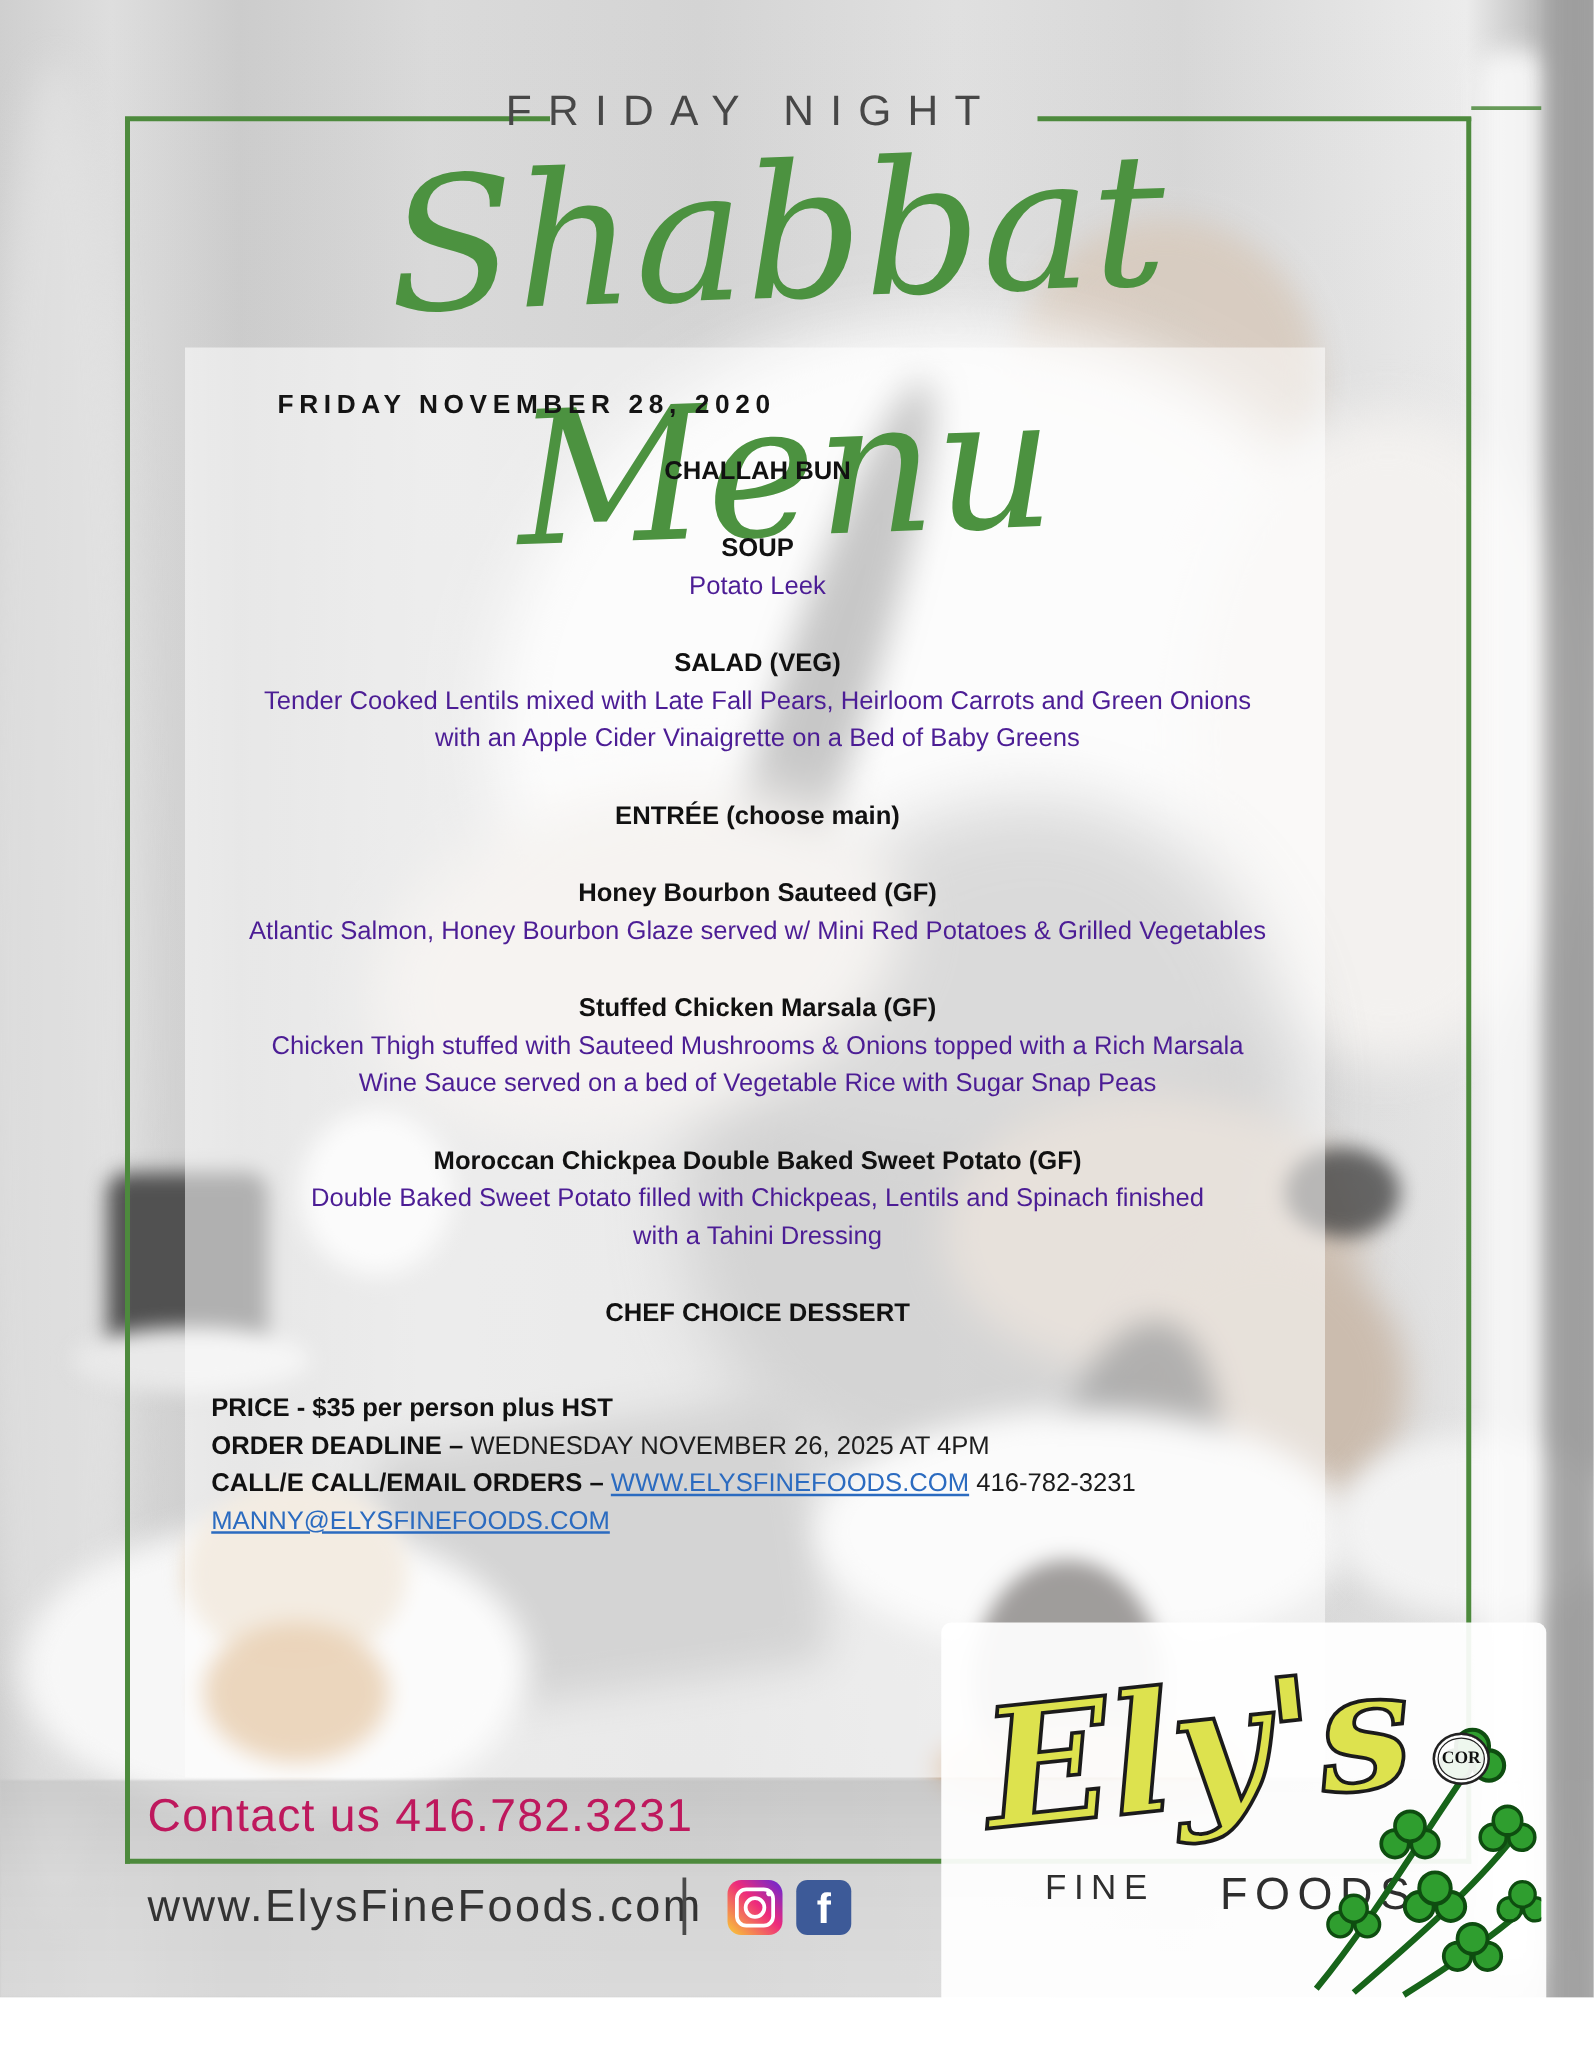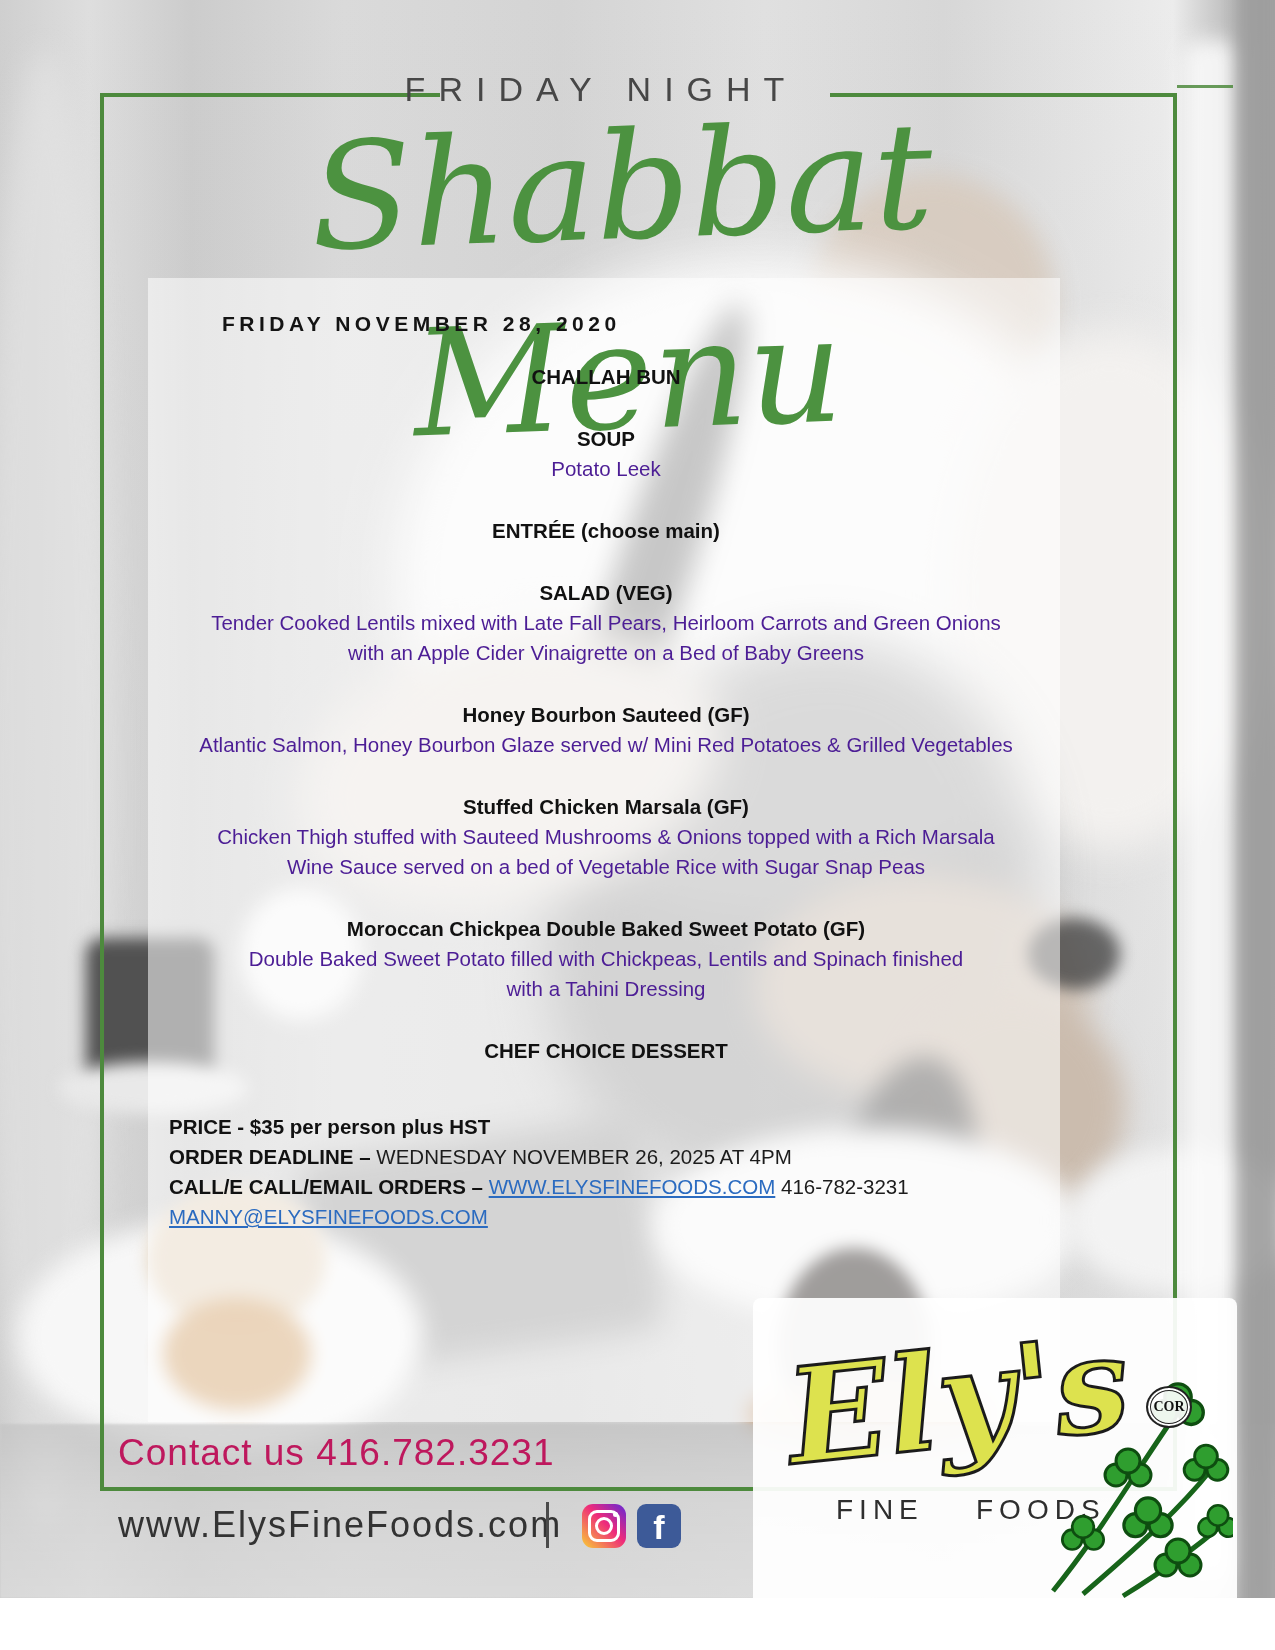--- a/index.html
+++ b/index.html
@@ -85,21 +85,21 @@
   #ig-dot{position:absolute;left:31px;top:8px;width:5px;height:5px;background:#ffffff;border-radius:50%;}
   #fb-icon{left:637px;top:1504px;width:44px;height:44px;border-radius:9px;background:#3d5a98;z-index:3;
       color:#ffffff;font-weight:700;font-size:34px;line-height:46px;text-align:center;cursor:pointer;}
 
   
   #logo-bg{left:753px;top:1298px;width:484px;height:322px;background:rgba(255,255,255,.93);border-radius:8px;z-index:4;}
   #logo-script{left:758px;top:1300px;width:400px;z-index:5;font-family:"DejaVu Serif",serif;
       font-style:italic;font-weight:700;font-size:132px;line-height:200px;color:#dde24e;
       -webkit-text-stroke:3px #1b1b1b;transform:rotate(-6deg);text-align:center;}
   #logo-fine{left:836px;top:1494px;z-index:5;font-size:28px;letter-spacing:6px;font-weight:500;color:#2e2e2e;}
-  #logo-foods{left:976px;top:1494px;z-index:5;font-size:28px;letter-spacing:6px;font-weight:500;color:#2e2e2e;}
+  #logo-foods{left:976px;top:1494px;z-index:5;font-size:36px;letter-spacing:6px;font-weight:500;color:#2e2e2e;}
   #parsley{left:1028px;top:1356px;z-index:5;}
   #cor-badge{left:1146px;top:1386px;width:42px;height:38px;z-index:6;background:rgba(255,255,255,.92);
       border:2px solid #222;border-radius:50%;box-shadow:inset 0 0 0 2px #fff, inset 0 0 0 3px #222;
       text-align:center;font-family:"Liberation Serif",serif;font-weight:700;font-size:14px;line-height:38px;color:#111;}
 </style>
 </head>
 <body>
 
 <div id="page">
 
@@ -147,26 +147,26 @@
 
   <div class="abs" id="menu">
     <div class="msec">
       <div class="mtitle">CHALLAH BUN</div>
     </div>
     <div class="msec">
       <div class="mtitle">SOUP</div>
       <div class="mline">Potato Leek</div>
     </div>
     <div class="msec">
-      <div class="mtitle">ENTRÉE (choose main)</div>
-    </div>
-    <div class="msec">
       <div class="mtitle">SALAD (VEG)</div>
       <div class="mline">Tender Cooked Lentils mixed with Late Fall Pears, Heirloom Carrots and Green Onions</div>
       <div class="mline">with an Apple Cider Vinaigrette on a Bed of Baby Greens</div>
+    </div>
+    <div class="msec">
+      <div class="mtitle">ENTRÉE (choose main)</div>
     </div>
     <div class="msec">
       <div class="mtitle">Honey Bourbon Sauteed (GF)</div>
       <div class="mline">Atlantic Salmon, Honey Bourbon Glaze served w/ Mini Red Potatoes &amp; Grilled Vegetables</div>
     </div>
     <div class="msec">
       <div class="mtitle">Stuffed Chicken Marsala (GF)</div>
       <div class="mline">Chicken Thigh stuffed with Sauteed Mushrooms &amp; Onions topped with a Rich Marsala</div>
       <div class="mline">Wine Sauce served on a bed of Vegetable Rice with Sugar Snap Peas</div>
     </div>

